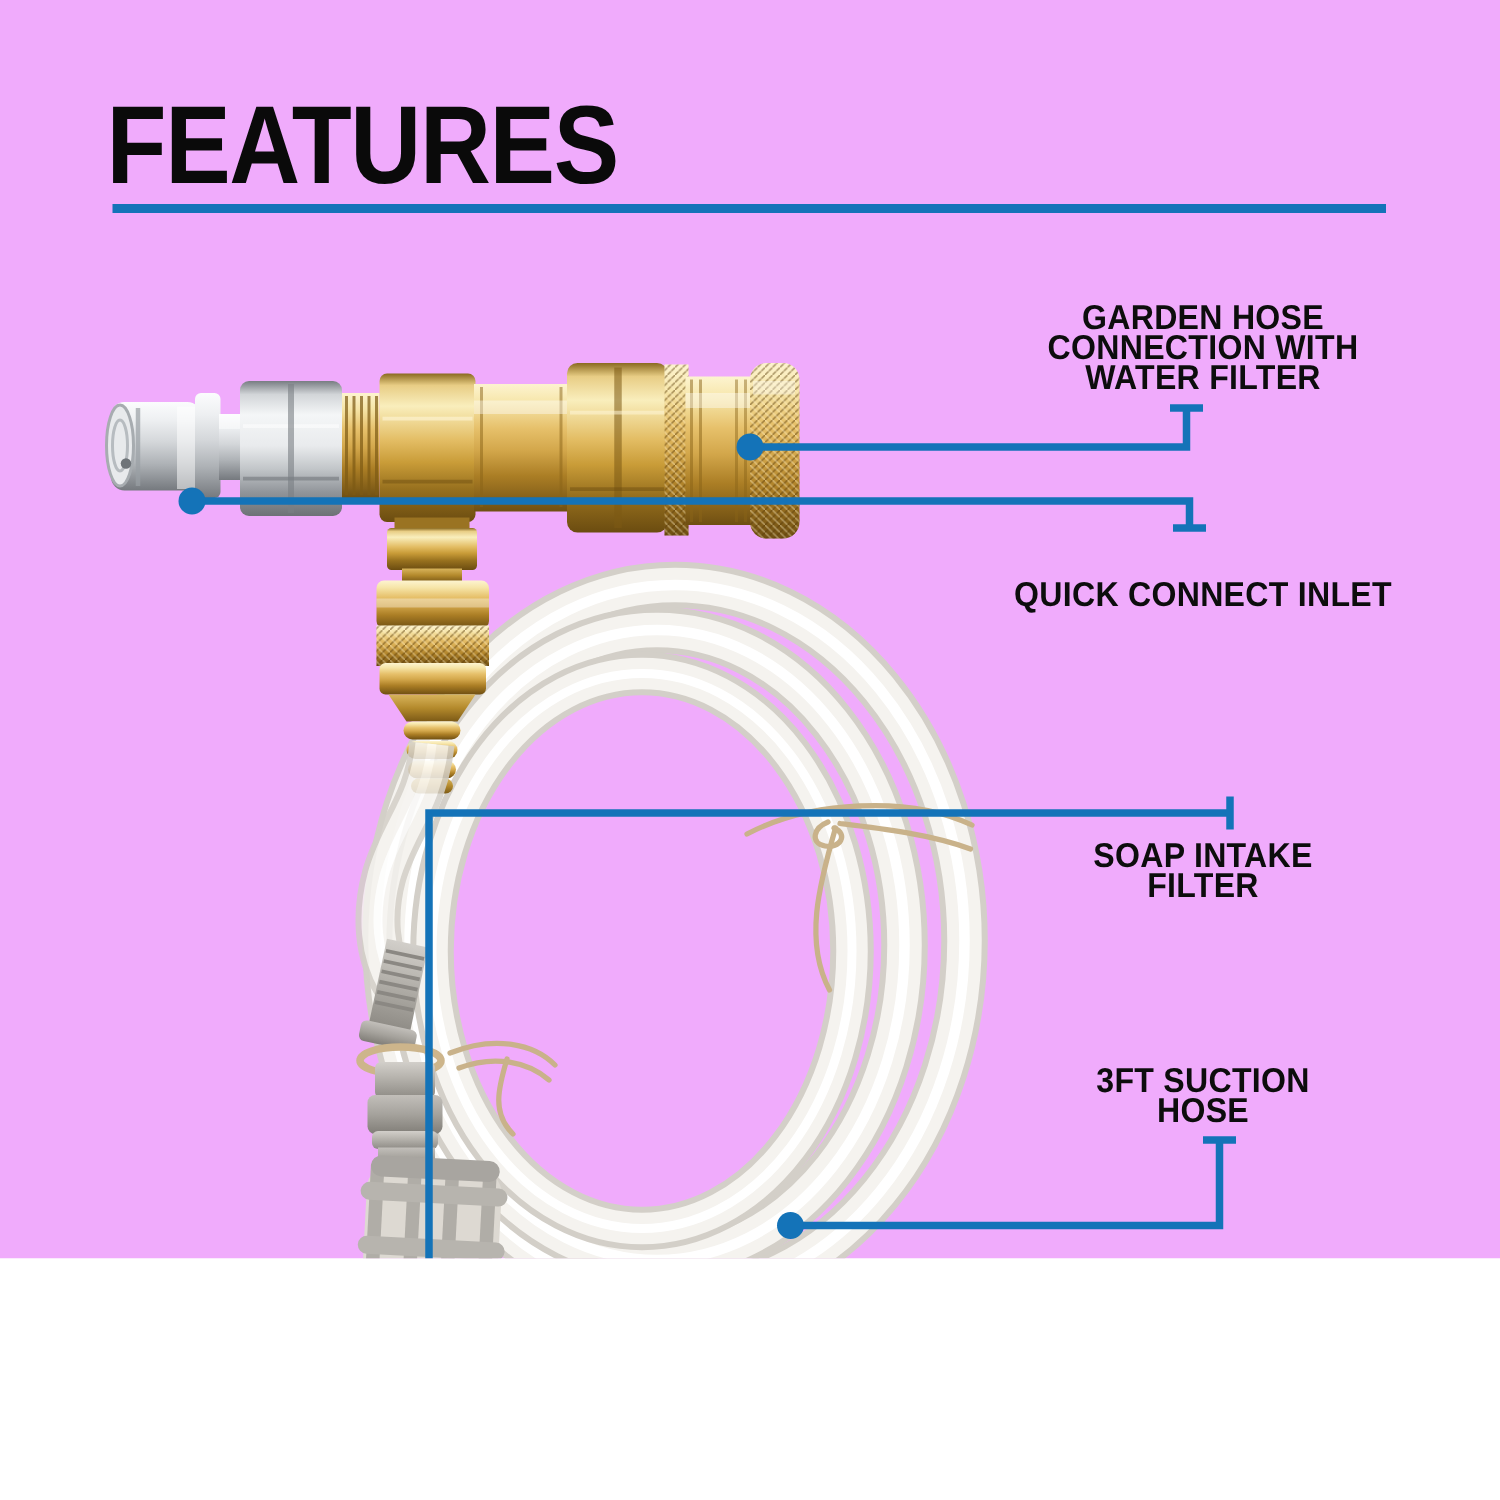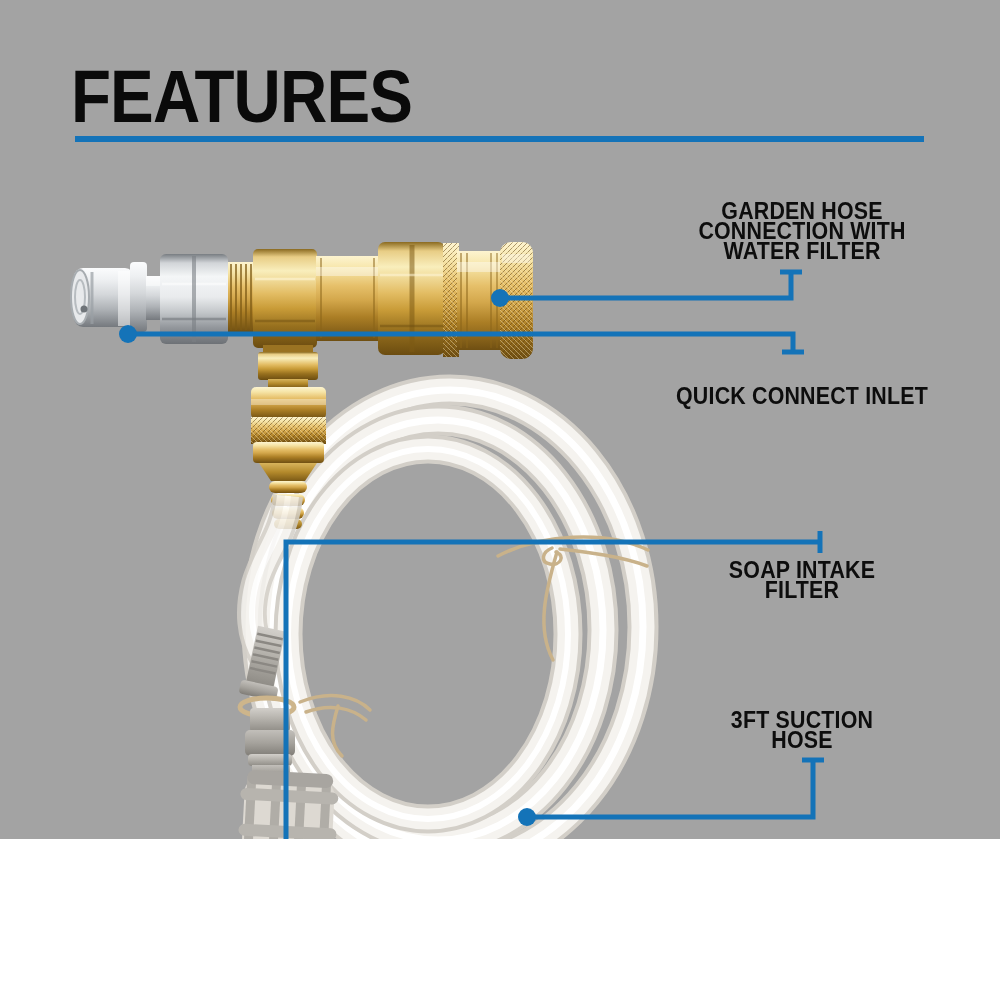--- a/index.html
+++ b/index.html
@@ -1,16 +1,16 @@
 <!DOCTYPE html>
 <html><head>
 <meta charset="utf-8">
 <style>
   html,body{margin:0;padding:0;background:#ffffff;}
-  .canvas{position:relative;width:1000px;height:839px;background:#a3a3a3;overflow:hidden;
+  .canvas{position:relative;width:1000px;height:839px;background:#f0abfc;overflow:hidden;
           font-family:"Liberation Sans",sans-serif;}
   .title{position:absolute;left:71px;top:58px;margin:0;color:#0a0a0a;
          font:bold 74px/78px "Liberation Sans",sans-serif;letter-spacing:-1px;
          transform:scaleX(.885);transform-origin:left top;white-space:nowrap;}
   .title-underline{position:absolute;left:75px;top:136px;width:849px;height:6px;background:#1473b8;}
   .art{position:absolute;left:0;top:0;width:1000px;height:1000px;}
   .lbl{position:absolute;left:622px;width:360px;text-align:center;color:#0d0d0d;
        font:bold 23px/20px "Liberation Sans",sans-serif;letter-spacing:.2px;
        transform:scaleX(.93);transform-origin:center top;}
   .lbl-garden{top:201px;}

